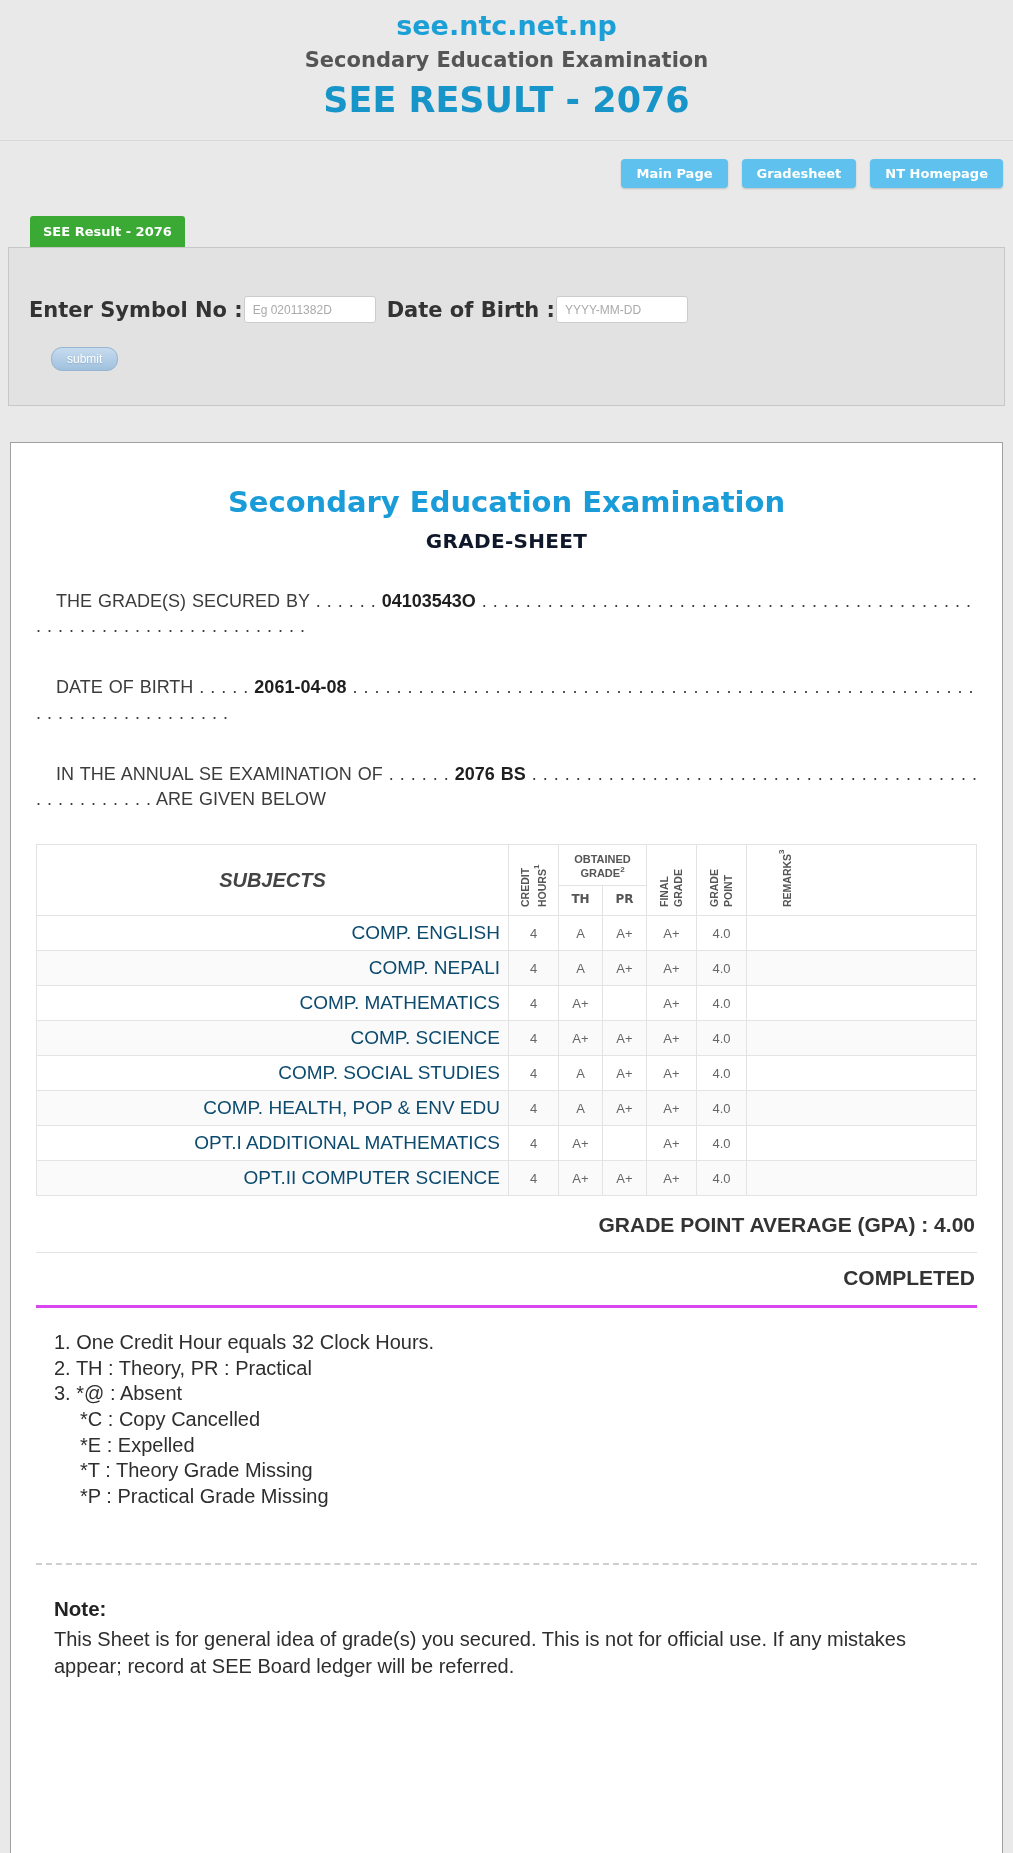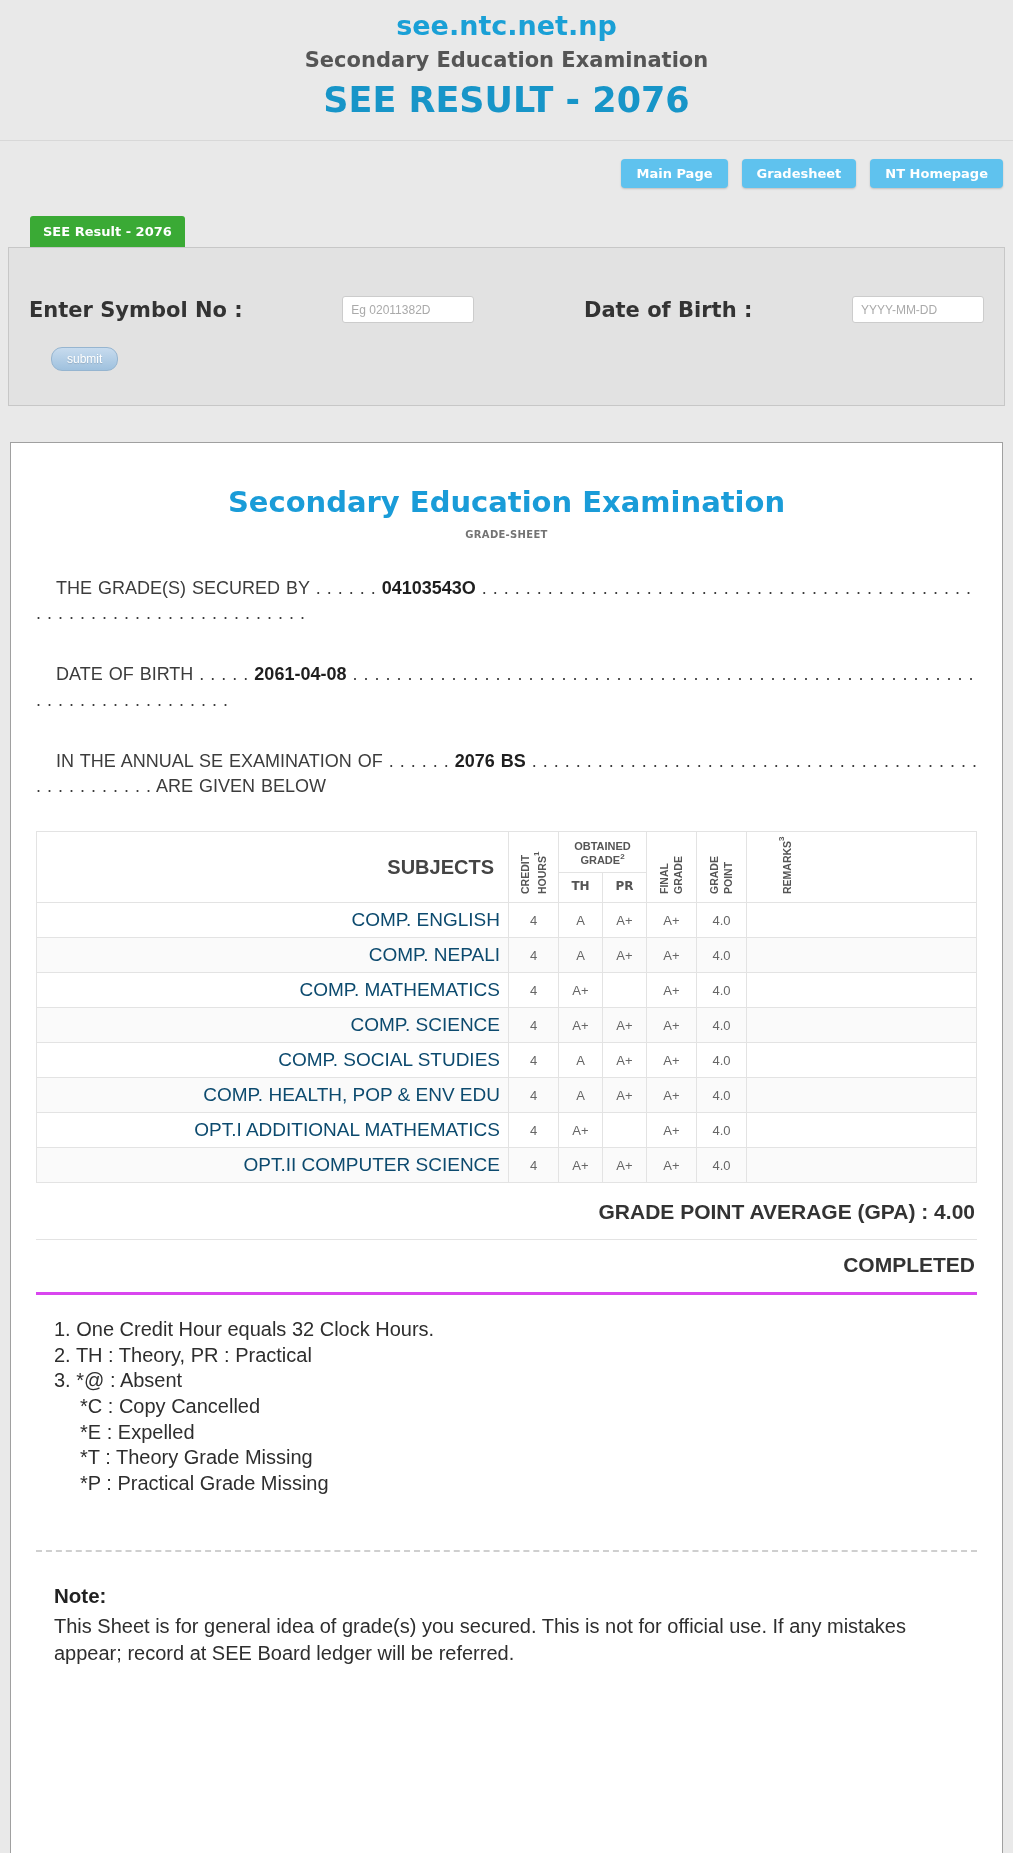--- a/index.html
+++ b/index.html
@@ -26,49 +26,49 @@
   }
 
   
   .tab {
     display: inline-block; margin: 28px 0 0 30px;
     background: #3aaa35; color: #fff;
     font-family: "DejaVu Sans", sans-serif; font-weight: bold; font-size: 13px;
     padding: 8px 13px; border-radius: 3px 3px 0 0;
   }
   .panel { margin: 0 8px; background: #e2e2e2; border: 1px solid #c7c7c7; padding: 48px 20px 34px; }
-  .formrow { display: flex; justify-content: space-between; align-items: center; gap: 8px; }
+  .formrow { display: flex; justify-content: flex-start; align-items: center; gap: 1px; }
   .flabel { font-family: "DejaVu Sans", sans-serif; font-weight: bold; font-size: 21px; color: #333; }
   .flabel.dob { margin-left: 10px; }
   .finput {
     width: 132px; height: 27px; padding: 4px 8px;
     border: 1px solid #ccc; border-radius: 3px; background: #fff;
     font-family: "Liberation Sans", sans-serif; font-size: 12px; color: #444;
   }
   .finput::placeholder { color: #aaa; }
   .submitbtn {
     display: block; margin: 24px 0 0 22px; padding: 4px 15px;
     font-family: "Liberation Sans", sans-serif; font-size: 12px; color: #fff;
     background: linear-gradient(#c7dbee, #9fc1de); border: 1px solid #96b5d0;
     border-radius: 11px; cursor: pointer; text-shadow: 0 1px 1px rgba(0,0,0,.15);
   }
 
   
   .result { margin: 36px 10px 0; background: #fff; border: 1px solid #a0a0a0; padding: 30px 25px; min-height: 1425px; }
   .sheet-title { text-align: center; color: #1a9cd8; font-family: "DejaVu Sans", sans-serif; font-weight: bold; font-size: 29px; margin-top: 12px; }
-  .sheet-sub   { text-align: center; color: #737373; font-family: "DejaVu Sans", sans-serif; font-weight: bold; font-size: 10px; margin-top: 10px; letter-spacing: .3px; }
+  .sheet-sub   { text-align: center; color: #0f172a; font-family: "DejaVu Sans", sans-serif; font-weight: bold; font-size: 20px; margin-top: 10px; letter-spacing: .3px; }
 
   .iline { margin-top: 36px; font-size: 18px; color: #3c3c3c; line-height: 1.4; text-indent: 20px; word-spacing: 1px; }
   .iline b { color: #1f1f1f; }
 
   
   table.grades { width: 100%; border-collapse: collapse; margin-top: 32px; }
   .grades th, .grades td { border: 1px solid #e3e3e3; }
   .grades th { color: #555; font-weight: bold; background: #fff; }
-  th.subjects { text-align: right; font-size: 20px; color: #444; padding: 10px 14px; width: 472px; vertical-align: middle; }
+  th.subjects { text-align: center; font-size: 20px; color: #444; padding: 10px 14px; width: 472px; vertical-align: middle; font-style: italic; }
   th.vert { width: 50px; text-align: center; vertical-align: middle; padding: 4px 2px; }
   th.vert.remarks-col { width: auto; text-align: left; padding-left: 30px; }
   .rot {
     display: inline-block; writing-mode: vertical-rl; transform: rotate(180deg);
     height: 58px; font-size: 10.5px; font-weight: bold; color: #555; line-height: 1.35; text-align: left;
   }
   .rot sup, th.obt sup { font-size: 8px; }
   th.obt { font-size: 11px; padding: 5px 2px 3px; width: 88px; text-align: center; }
   th.subhead { font-size: 12px; color: #555; padding: 3px 2px 7px; text-align: center; width: 44px; }
   .grades tbody td { text-align: center; font-size: 13px; color: #666; padding: 8px 4px; }

